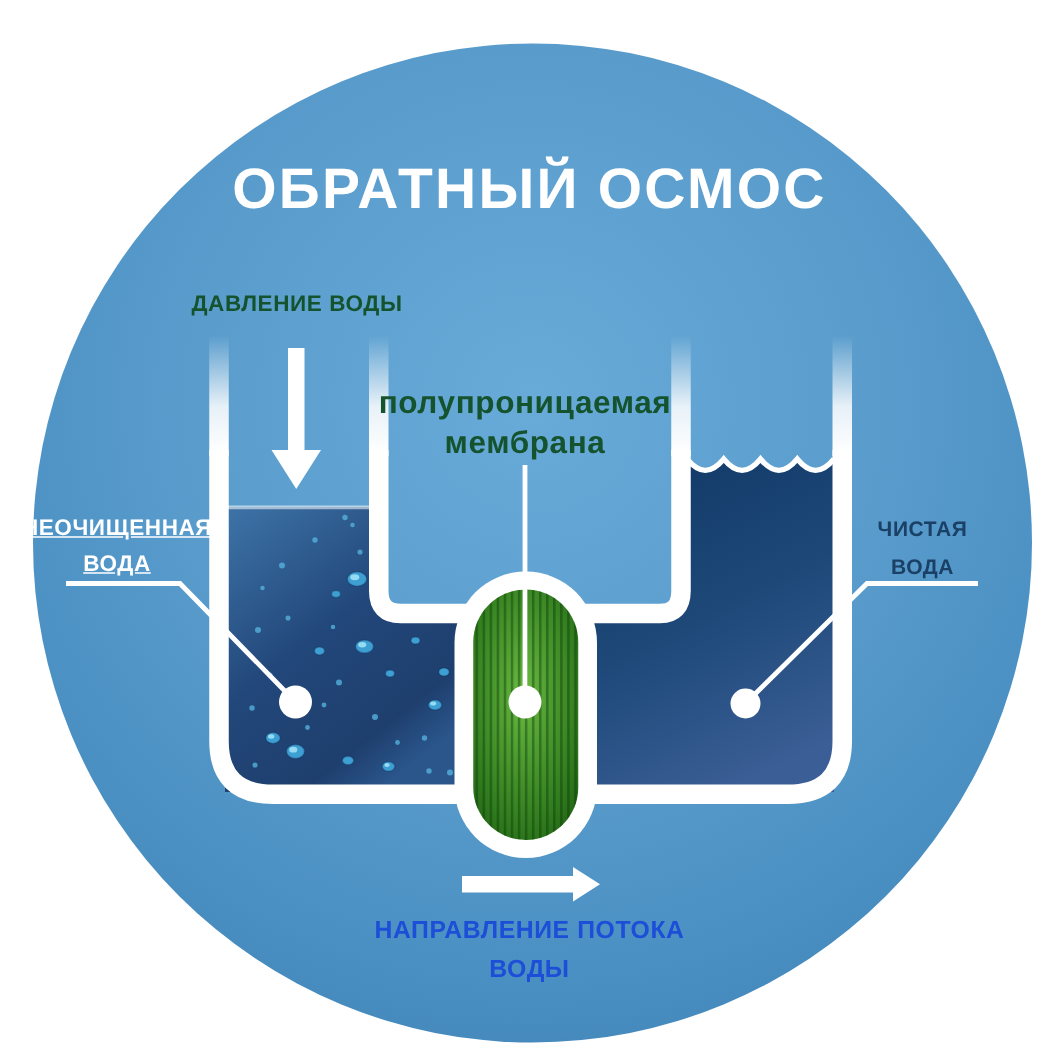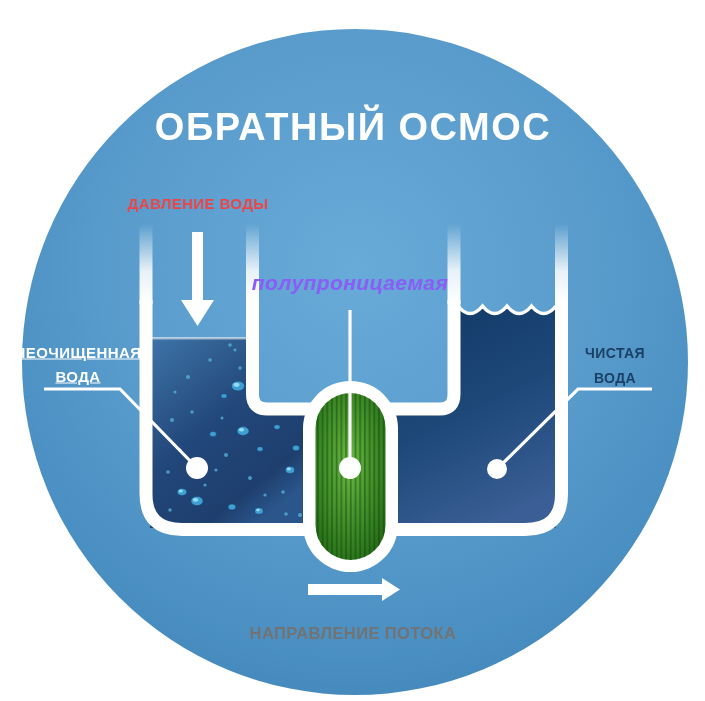--- a/index.html
+++ b/index.html
@@ -7,25 +7,25 @@
     position:relative;width:705px;height:701px;background:#ffffff;overflow:hidden;
     font-family:"Liberation Sans", sans-serif;
   }
   .stage svg{position:absolute;left:0;top:0;}
   .lbl{
     position:absolute;transform:translate(-50%,-50%);
     text-align:center;font-weight:bold;white-space:nowrap;letter-spacing:.4px;
     z-index:5;
   }
   .title{left:353px;top:127px;font-size:38px;color:#ffffff;letter-spacing:1.5px;}
-  .pressure{left:198px;top:203px;font-size:15px;color:#ef4444;}
-  .membrane{left:350px;top:282px;font-size:21px;line-height:27px;color:#8b5cf6;font-style:italic;}
+  .pressure{left:198px;top:203px;font-size:15px;color:#14532d;}
+  .membrane{left:350px;top:282px;font-size:21px;line-height:27px;color:#14532d;}
   .untreated{left:78px;top:364px;font-size:15px;line-height:23.5px;color:#ffffff;text-decoration:underline;}
   .clean{left:615px;top:365px;font-size:14px;line-height:24.5px;color:#1B4066;}
-  .flow{left:353px;top:633px;font-size:16.5px;line-height:26px;color:#737373;}
+  .flow{left:353px;top:633px;font-size:16.5px;line-height:26px;color:#1d4ed8;}
 </style>
 </head>
 <body>
 
 <div class="stage">
 
   <svg width="705" height="701" viewBox="0 0 705 701">
     <defs>
       <radialGradient id="circleGrad" cx="0.5" cy="0.36" r="0.75">
         <stop offset="0" stop-color="#68AAD8"></stop>
@@ -154,29 +154,31 @@
       <polygon points="382,578 382,601 400,589.5"></polygon>
     </g>
   </svg>
 
   <div class="lbl title">ОБРАТНЫЙ ОСМОС</div>
 
   <div class="lbl pressure">ДАВЛЕНИЕ ВОДЫ</div>
 
   <div class="lbl membrane">
     <div>полупроницаемая</div>
+    <div>мембрана</div>
   </div>
 
   <div class="lbl untreated">
     <div>НЕОЧИЩЕННАЯ</div>
     <div>ВОДА</div>
   </div>
 
   <div class="lbl clean">
     <div>ЧИСТАЯ</div>
     <div>ВОДА</div>
   </div>
 
   <div class="lbl flow">
     <div>НАПРАВЛЕНИЕ ПОТОКА</div>
+    <div>ВОДЫ</div>
   </div>
 
 </div>
 
 </body></html>

